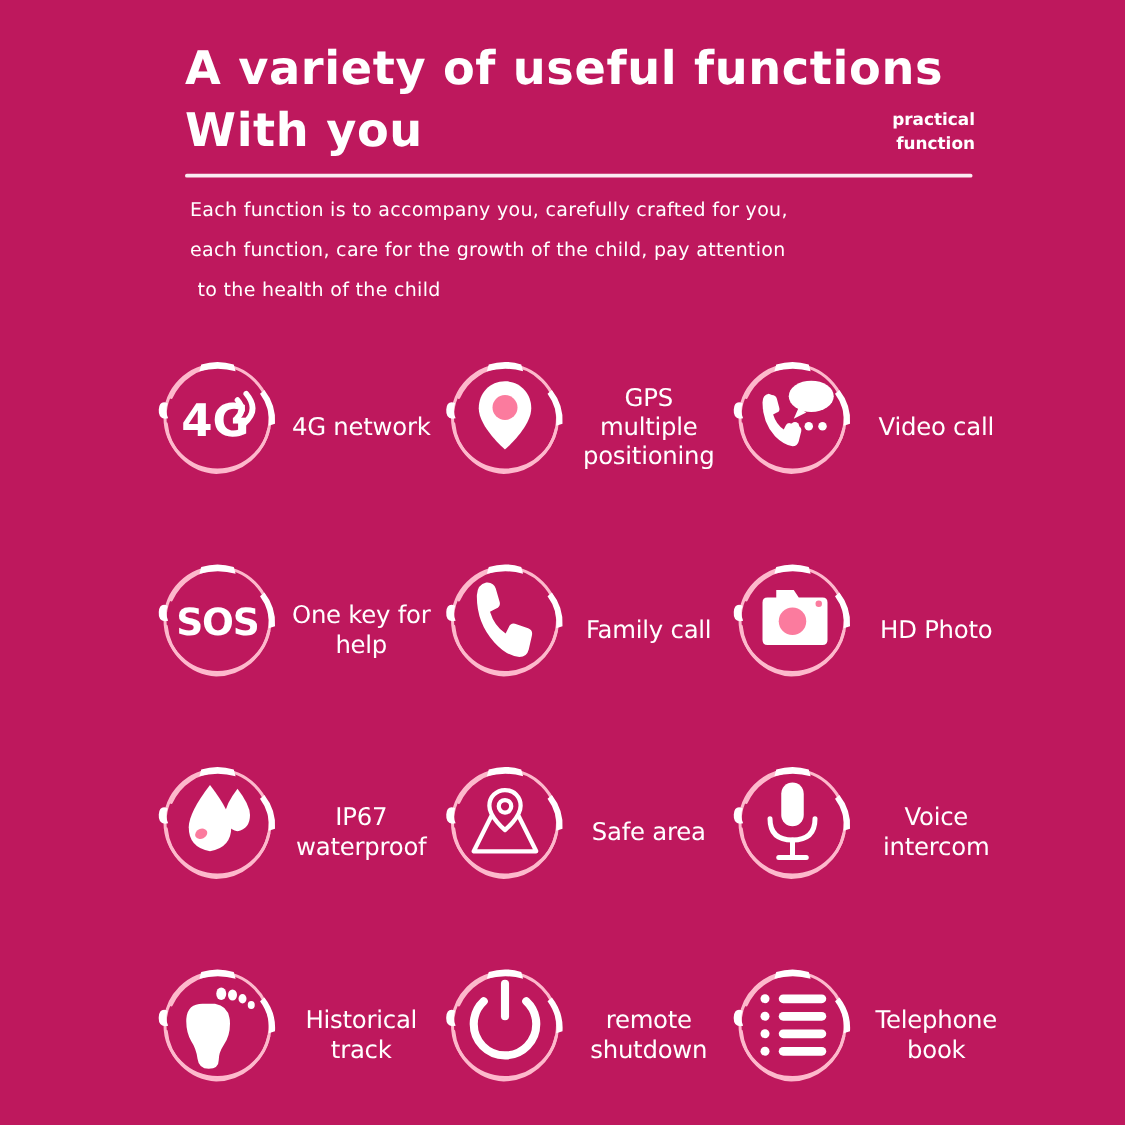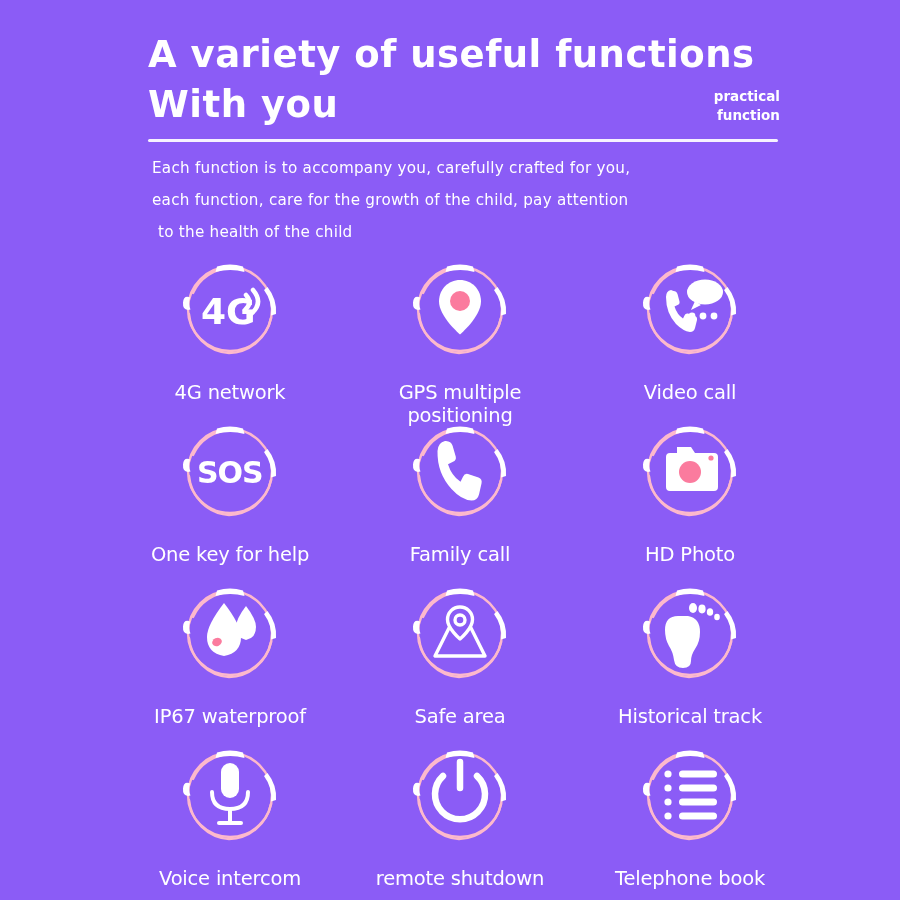--- a/index.html
+++ b/index.html
@@ -13,21 +13,21 @@
     overflow: hidden;
     background: #fb7b9e;
     font-family: "Liberation Sans", sans-serif;
     -webkit-font-smoothing: antialiased;
   }
 
   .page {
     position: relative;
     width: 900px;
     height: 900px;
-    background: #8b5cf6;
+    background: #be185d;
   }
 
   
   .header {
     position: absolute;
     left: 148px;
     top: 30px;
     width: 632px;
   }
 
@@ -92,21 +92,21 @@
     top: 252px;
     width: 690px;
     display: grid;
     grid-template-columns: repeat(3, 230px);
     grid-auto-rows: 162px;
   }
 
   .cell {
     position: relative;
     display: flex;
-    flex-direction: column;
+    flex-direction: row;
     align-items: center;
   }
 
   .watch {
     position: relative;
     width: 118px;
     height: 112px;
     flex: none;
   }
   .watch svg { display: block; width: 118px; height: 112px; }
@@ -340,54 +340,54 @@
           <g fill="none" stroke="#fdb9cc" stroke-width="2.4" stroke-linecap="round">
             <ellipse cx="59" cy="57" rx="42" ry="42"></ellipse>
             <path d="M22 41 A42 42 0 0 1 60 16"></path>
             <path d="M18 62 A43 43 0 0 0 58 101 A44 44 0 0 0 100 66"></path>
           </g>
           <g fill="#ffffff">
             <path d="M46 14.5 q13 -4 26 0 l1.5 5.5 q-14 -4 -29 0 z"></path>
             <path d="M17.5 45 q-5 -1 -5.5 5.5 q-0.5 7 5 7.5 l2.5 -0.4 q-2.5 -6 -0.4 -12 z"></path>
             <path d="M96.5 35 q9.5 12 8.5 27 l-5 1.5 q1.5 -14 -7 -25.5 z"></path>
           </g>
+          <g>
+            <rect x="50" y="25" width="18" height="35" rx="9" fill="#ffffff"></rect>
+            <path d="M41 54 q0 17 18 17 q18 0 18 -17" fill="none" stroke="#ffffff" stroke-width="4" stroke-linecap="round"></path>
+            <line x1="59" y1="71" x2="59" y2="84" stroke="#ffffff" stroke-width="4" stroke-linecap="round"></line>
+            <line x1="48" y1="85" x2="70" y2="85" stroke="#ffffff" stroke-width="4" stroke-linecap="round"></line>
+          </g>
+        </svg>
+      </div>
+      <div class="cell-label">Voice intercom</div>
+    </div>
+
+    <div class="cell">
+      <div class="watch">
+        <svg viewBox="0 0 118 112" xmlns="http://www.w3.org/2000/svg">
+          <g fill="none" stroke="#fdb9cc" stroke-width="2.4" stroke-linecap="round">
+            <ellipse cx="59" cy="57" rx="42" ry="42"></ellipse>
+            <path d="M22 41 A42 42 0 0 1 60 16"></path>
+            <path d="M18 62 A43 43 0 0 0 58 101 A44 44 0 0 0 100 66"></path>
+          </g>
+          <g fill="#ffffff">
+            <path d="M46 14.5 q13 -4 26 0 l1.5 5.5 q-14 -4 -29 0 z"></path>
+            <path d="M17.5 45 q-5 -1 -5.5 5.5 q-0.5 7 5 7.5 l2.5 -0.4 q-2.5 -6 -0.4 -12 z"></path>
+            <path d="M96.5 35 q9.5 12 8.5 27 l-5 1.5 q1.5 -14 -7 -25.5 z"></path>
+          </g>
           <g fill="#ffffff">
             <path d="M57 40 q12 2 12 16 q0 10 -5 17 q-4 6 -4 12 q0 7 -8 7 q-8 0 -9 -8 q-1 -8 -5 -14 q-4 -7 -4 -16 q0 -14 13 -14 q5 0 10 0 z"></path>
             <ellipse cx="62" cy="32" rx="4" ry="5"></ellipse>
             <ellipse cx="71" cy="33" rx="3.6" ry="4.4"></ellipse>
             <ellipse cx="79" cy="36" rx="3.2" ry="3.8"></ellipse>
             <ellipse cx="86" cy="41" rx="2.8" ry="3.2"></ellipse>
           </g>
         </svg>
       </div>
       <div class="cell-label">Historical track</div>
-    </div>
-
-    <div class="cell">
-      <div class="watch">
-        <svg viewBox="0 0 118 112" xmlns="http://www.w3.org/2000/svg">
-          <g fill="none" stroke="#fdb9cc" stroke-width="2.4" stroke-linecap="round">
-            <ellipse cx="59" cy="57" rx="42" ry="42"></ellipse>
-            <path d="M22 41 A42 42 0 0 1 60 16"></path>
-            <path d="M18 62 A43 43 0 0 0 58 101 A44 44 0 0 0 100 66"></path>
-          </g>
-          <g fill="#ffffff">
-            <path d="M46 14.5 q13 -4 26 0 l1.5 5.5 q-14 -4 -29 0 z"></path>
-            <path d="M17.5 45 q-5 -1 -5.5 5.5 q-0.5 7 5 7.5 l2.5 -0.4 q-2.5 -6 -0.4 -12 z"></path>
-            <path d="M96.5 35 q9.5 12 8.5 27 l-5 1.5 q1.5 -14 -7 -25.5 z"></path>
-          </g>
-          <g>
-            <rect x="50" y="25" width="18" height="35" rx="9" fill="#ffffff"></rect>
-            <path d="M41 54 q0 17 18 17 q18 0 18 -17" fill="none" stroke="#ffffff" stroke-width="4" stroke-linecap="round"></path>
-            <line x1="59" y1="71" x2="59" y2="84" stroke="#ffffff" stroke-width="4" stroke-linecap="round"></line>
-            <line x1="48" y1="85" x2="70" y2="85" stroke="#ffffff" stroke-width="4" stroke-linecap="round"></line>
-          </g>
-        </svg>
-      </div>
-      <div class="cell-label">Voice intercom</div>
     </div>
 
     <div class="cell">
       <div class="watch">
         <svg viewBox="0 0 118 112" xmlns="http://www.w3.org/2000/svg">
           <g fill="none" stroke="#fdb9cc" stroke-width="2.4" stroke-linecap="round">
             <ellipse cx="59" cy="57" rx="42" ry="42"></ellipse>
             <path d="M22 41 A42 42 0 0 1 60 16"></path>
             <path d="M18 62 A43 43 0 0 0 58 101 A44 44 0 0 0 100 66"></path>
           </g>

